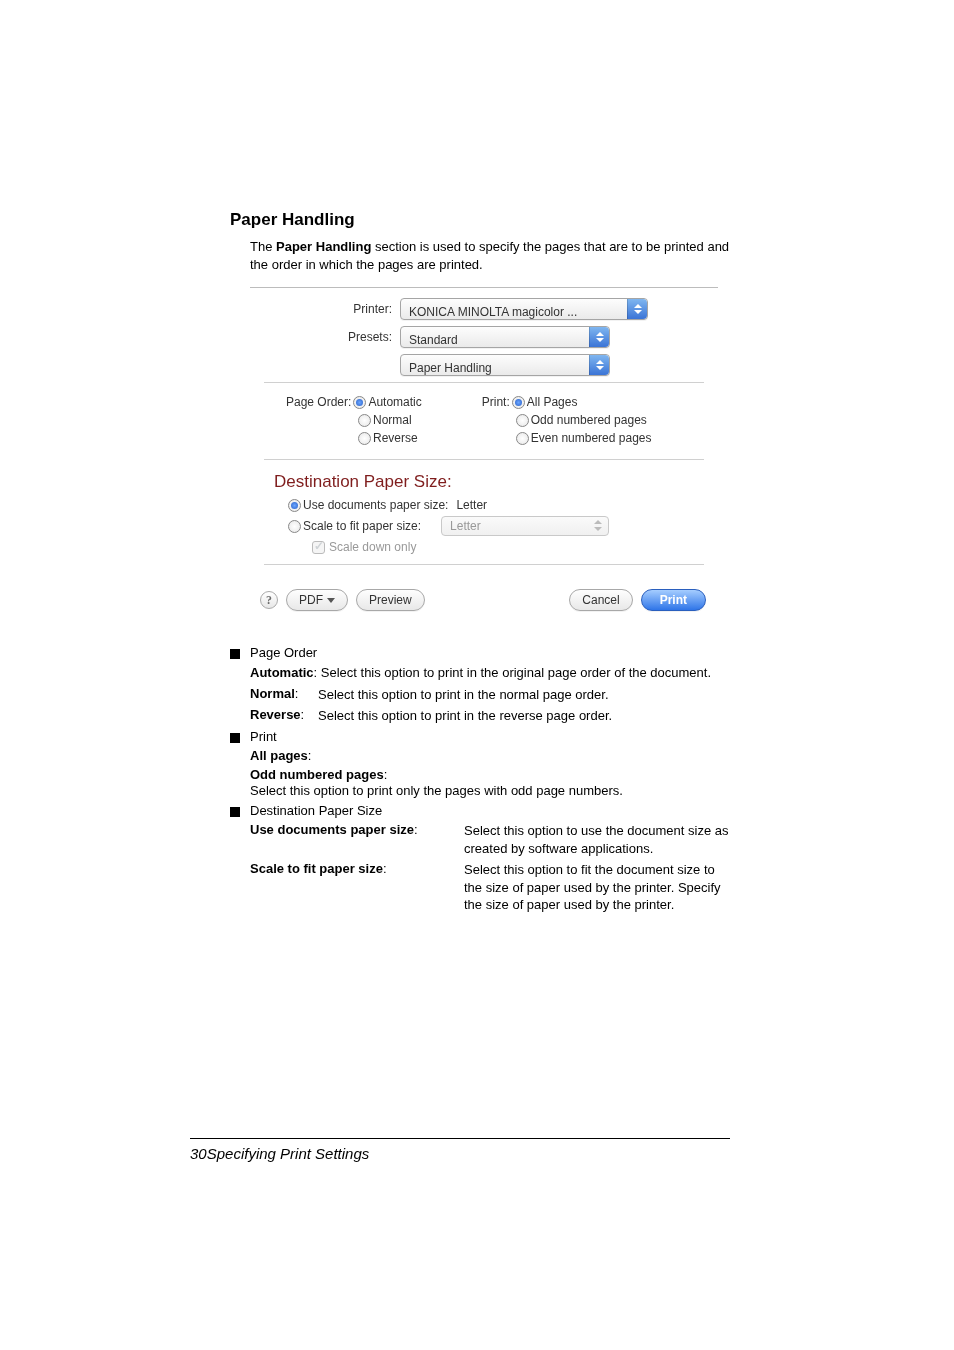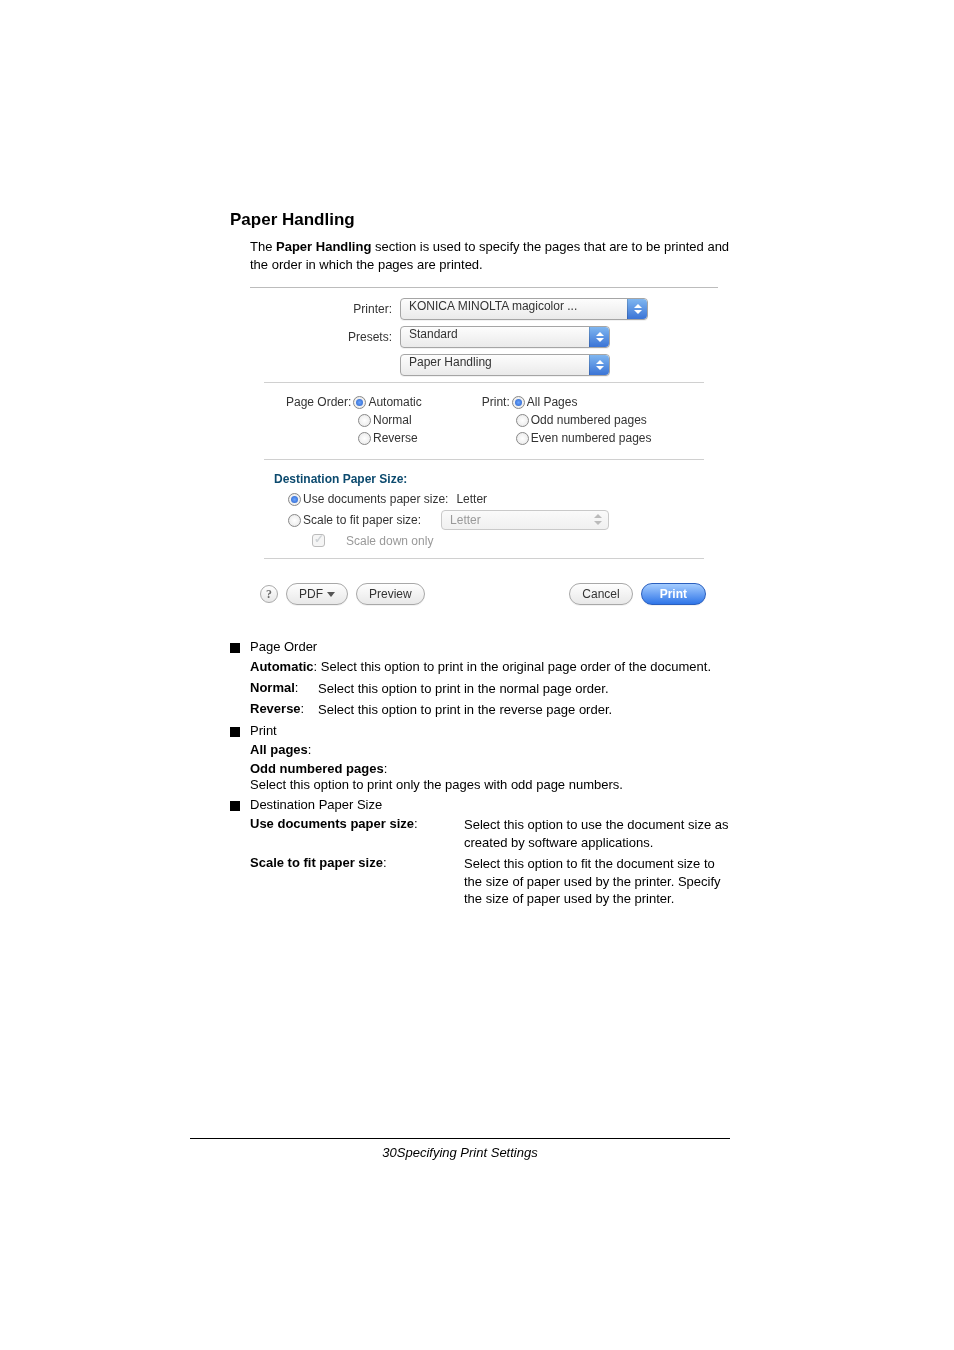--- a/index.html
+++ b/index.html
@@ -53,21 +53,21 @@
     padding-right: 8px;
     color:#333;
   }
   .combo {
     position: relative;
     height: 22px;
     border: 1px solid #a5a5a5;
     border-radius: 4px;
     background: linear-gradient(#fdfdfd, #eaeaea);
     display: flex;
-    align-items: flex-start;
+    align-items: flex-end;
     padding: 0 10px 0 8px;
     font-size: 12px;
     color:#333;
     box-shadow: 0 1px 0 rgba(0,0,0,0.05);
   }
   .combo .arrows {
     position: absolute;
     right: 0; top: 0; bottom: 0;
     width: 20px;
     border-left: 1px solid rgba(0,0,0,0.15);
@@ -117,24 +117,23 @@
   .radio.sel::after {
     content: "";
     position: absolute;
     left: 2px; top: 2px;
     width: 7px; height: 7px;
     border-radius: 50%;
     background: radial-gradient(#6aa5ff, #2a61c8);
   }
 
   .section-label {
-    font-size: 12px;
+    font-size: 17px;
     margin: 2px 0 6px 10px;
-    color:#0c4a6e;
-    font-weight:bold;
+    color:#7f1d1d;
   }
   .dest-block {
     margin-left: 24px;
     font-size: 12px;
   }
   .dest-block .radio-line { margin-bottom: 4px; }
   .select-disabled {
     display: inline-block;
     height: 20px;
     width: 168px;
@@ -156,21 +155,21 @@
   .select-disabled .sdarr::after {
     content:""; position:absolute; left:0;
     width:0;height:0;
     border-left:4px solid transparent;
     border-right:4px solid transparent;
   }
   .select-disabled .sdarr::before { top:0; border-bottom:4px solid #bbb; }
   .select-disabled .sdarr::after  { top:7px; border-top:4px solid #bbb; }
 
   .chk-line {
-    display:flex; align-items:flex-start; gap:21px;
+    display:flex; align-items:center; gap:4px;
     margin: 3px 0 10px 24px;
     color:#999;
     font-size:12px;
   }
   .chk {
     width: 13px; height: 13px;
     border: 1px solid #bbb;
     border-radius: 3px;
     background:#f5f5f5;
     position: relative;
@@ -244,22 +243,22 @@
     width: 540px;
     top: 1138px;
   }
   .footer .line {
     border-top: 1px solid #000;
     margin-bottom: 6px;
     width: 540px;
   }
   .footer .pf {
     display:flex;
-    justify-content:center;
-    font-size: 13px;
+    justify-content:flex-start;
+    font-size: 15px;
   }
   .footer .pf .pn { font-style: italic; }
   .footer .pf .st { font-style: italic; }
 </style>
 </head>
 <body>
 
 <div class="page">
 
   <div class="h2">Paper Handling</div>

